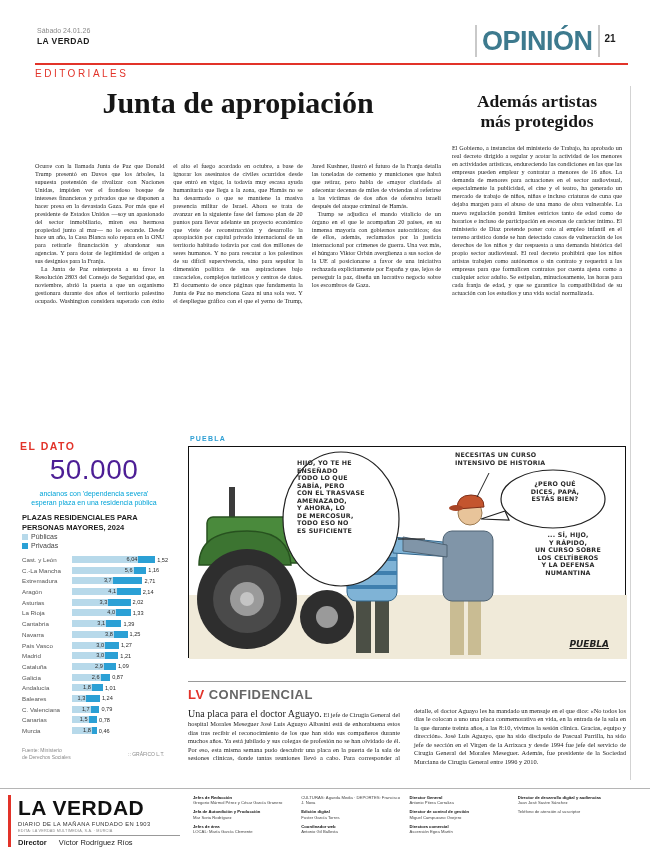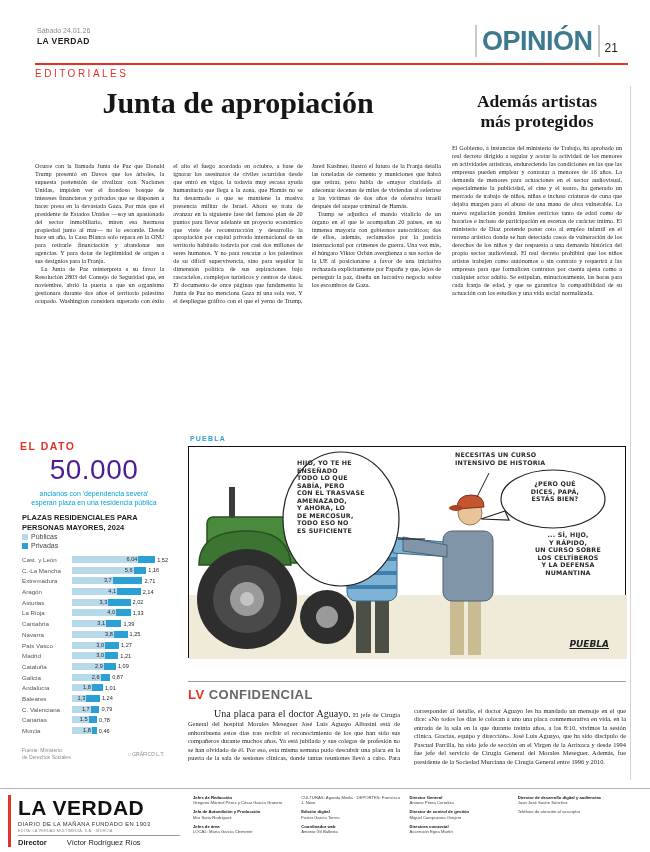--- a/index.html
+++ b/index.html
@@ -6,21 +6,21 @@
   .page{position:relative;width:650px;height:852px;background:#ffffff;margin:0 auto;
         font-family:"Liberation Sans",sans-serif;overflow:hidden;color:#222;}
   [data-interactable]{box-sizing:border-box;}
 
   
   .h-date{position:absolute;left:37px;top:27px;font-size:7px;color:#8a8a8a;}
   .h-brand{position:absolute;left:37px;top:36px;font-size:8.5px;font-weight:bold;letter-spacing:.4px;color:#1d1d1d;}
   .opinion-wrap{position:absolute;left:470px;top:25px;display:flex;align-items:flex-start;}
   .vbar{width:2px;height:32px;background:#c9c9c9;margin:0 5px;}
   .opinion-title{font-size:27px;font-weight:800;color:#3d7a8e;letter-spacing:-.5px;line-height:32px;}
-  .page-num{font-size:12px;font-weight:normal;color:#1d1d1d;margin-top:16px;}
+  .page-num{font-size:10px;font-weight:bold;color:#1d1d1d;margin-top:8px;}
 
   .red-rule{position:absolute;left:35px;top:63px;width:593px;height:2px;background:#e23329;}
   .kicker{position:absolute;left:35px;top:68px;width:455px;text-align:left;font-size:10px;
           color:#e23329;letter-spacing:2.5px;}
 
   
   .main-headline{position:absolute;left:35px;top:86px;width:406px;text-align:center;
      font-family:"Liberation Serif",serif;font-weight:bold;font-size:30px;color:#161616;}
   .main-subhead{position:absolute;left:56px;top:126px;width:364px;text-align:center;
      font-family:"Liberation Serif",serif;font-size:10.5px;color:#555;line-height:1.3;}
@@ -78,32 +78,32 @@
      font-size:9px;font-weight:bold;font-style:italic;color:#222;text-decoration:underline;}
 
   
   .lv-rule{position:absolute;left:188px;top:681px;width:438px;height:1px;background:#9a9a9a;}
   .lv-title{position:absolute;left:188px;top:687px;font-size:13px;font-weight:800;letter-spacing:.5px;}
   .lv-red{color:#e23329;}
   .lv-grey{color:#666;margin-left:4px;}
   .lv-body{position:absolute;left:188px;top:707px;width:438px;height:78px;
      column-count:2;column-gap:14px;font-family:"Liberation Serif",serif;font-size:6.4px;
      line-height:1.32;text-align:justify;color:#242424;}
-  .lv-lead{font-size:10px;color:#1d1d1d;margin-left:26px;}
+  .lv-lead{font-size:10px;color:#1d1d1d;}
 
   
   .f-rule{position:absolute;left:0;top:788px;width:650px;height:1px;background:#b5b5b5;}
   .f-redbar{position:absolute;left:8px;top:795px;width:3px;height:52px;background:#e23329;}
   .f-masthead{position:absolute;left:18px;top:796px;font-size:21px;font-weight:900;
      letter-spacing:.5px;color:#101010;}
   .f-sub{position:absolute;left:18px;top:821px;font-size:5.8px;letter-spacing:.4px;color:#333;}
   .f-edita{position:absolute;left:18px;top:829px;font-size:3.8px;color:#888;letter-spacing:.2px;}
   .f-smrule{position:absolute;left:18px;top:835px;width:162px;height:1px;background:#999;}
   .f-director{position:absolute;left:18px;top:838px;font-size:7.5px;color:#1d1d1d;}
-  .f-director b{margin-right:20px;}
+  .f-director b{margin-right:12px;}
   #staff-cols{position:absolute;left:193px;top:795px;width:433px;display:flex;}
   .staff-col{flex:1;padding-right:8px;}
   .staff-item{margin-bottom:3.5px;line-height:1.3;}
   .staff-role{font-size:4.2px;font-weight:bold;color:#111;}
   .staff-name{font-size:4.2px;color:#444;}
 </style>
 </head>
 <body>
 
 <div class="page" data-interactable="false">

